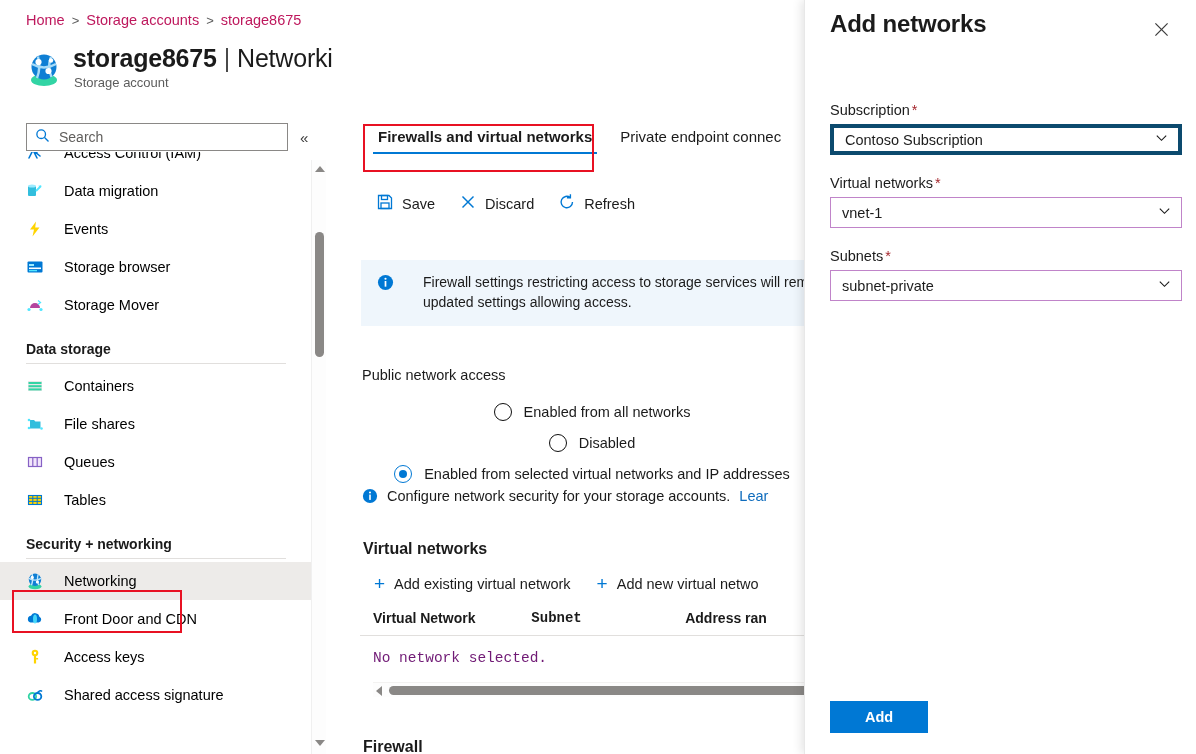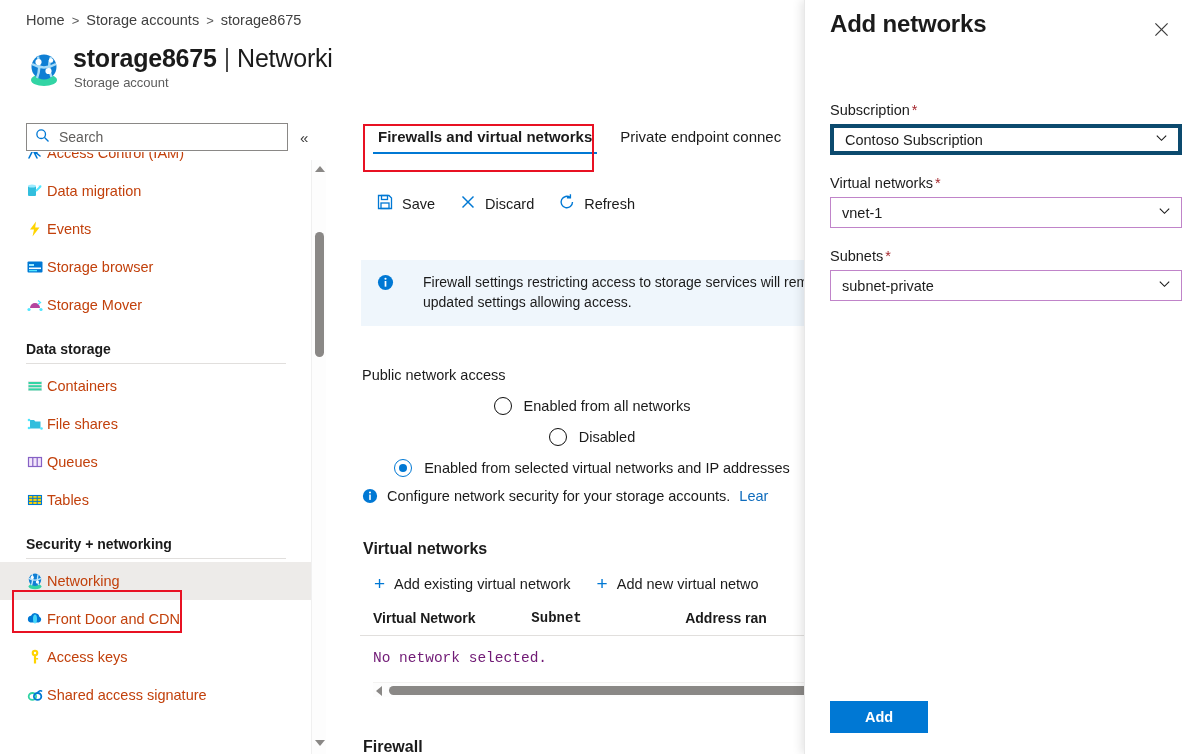--- a/index.html
+++ b/index.html
@@ -18,21 +18,21 @@
   .left-col {
     position: absolute; left:0; top:0; width: 332px; height: 754px;
     background:#fff;
     overflow: hidden;
   }
   .breadcrumb {
     position:absolute; left:26px; top:12px;
     font-size:14.5px; color:#0078d4;
     display:flex; align-items:center; gap:7px; white-space:nowrap;
   }
-  .breadcrumb .crumb { color:#404040; cursor:pointer; }
+  .breadcrumb .crumb { color:#be185d; cursor:pointer; }
   .breadcrumb .sep { color:#5c5c5c; font-size:13px; }
 
   .title-row {
     position:absolute; left:26px; top:44px;
     display:flex; align-items:flex-start; gap:11px;
     white-space:nowrap;
   }
   .res-icon { width:36px; height:36px; position:relative; margin-top:7px; flex:0 0 auto;}
   .title-block { display:flex; flex-direction:column; }
   .title-line { display:flex; align-items:center; gap:12px; }
@@ -58,23 +58,23 @@
   .search-box input::placeholder { color:#605e5c; }
   .collapse-chev { font-size:15px; color:#3b3b3b; cursor:pointer; line-height:1; }
 
   
   .nav-scroll {
     position:absolute; left:0; top:152px; width:312px; height:602px;
     overflow:hidden;
   }
   .nav-list { position:absolute; left:0; top:-18px; width:312px; }
   .nav-item {
-    display:flex; align-items:center; gap:3px;
+    display:flex; align-items:center; gap:20px;
     height:38px; padding-left:26px; cursor:pointer; position:relative;
-    font-size:14.5px; color:#c2410c;
+    font-size:14.5px; color:#000000;
   }
   .nav-item.selected { background:#edebe9; }
   .nav-item .nav-ico { width:18px; height:18px; flex:0 0 auto; display:block; }
   .nav-group {
     font-size:14px; font-weight:600; color:#1b1b1b;
     padding-left:26px; padding-top:17px; padding-bottom:6px;
   }
   .nav-divider { height:1px; background:#e1dfdd; margin:0 26px 3px 26px; }
 
   
@@ -120,21 +120,21 @@
     font-size:14.5px; color:#1b1b1b;
   }
 
   .info-banner {
     position:absolute; left:361px; top:260px; width:475px; min-height:62px;
     background:#eff6fc; display:flex; gap:29px; padding:13px 14px 13px 16px;
   }
   .info-banner .txt { font-size:14px; color:#1b1b1b; line-height:1.42; }
 
   .section-public { position:absolute; left:362px; top:367px; width:460px; }
-  .field-label { font-size:14.5px; color:#1b1b1b; margin-bottom:7px; }
+  .field-label { font-size:14.5px; color:#1b1b1b; margin-bottom:13px; }
   .radio-row { display:flex; align-items:center; gap:12px; height:31px; cursor:pointer;justify-content:center; }
   .radio {
     width:18px; height:18px; border-radius:50%; border:1.4px solid #0f0f0f;
     flex:0 0 auto; position:relative; background:#fff;
   }
   .radio.checked { border-color:#0078d4; border-width:1.5px; }
   .radio.checked::after {
     content:""; position:absolute; left:4px; top:4px; width:8px; height:8px;
     border-radius:50%; background:#0078d4;
   }

